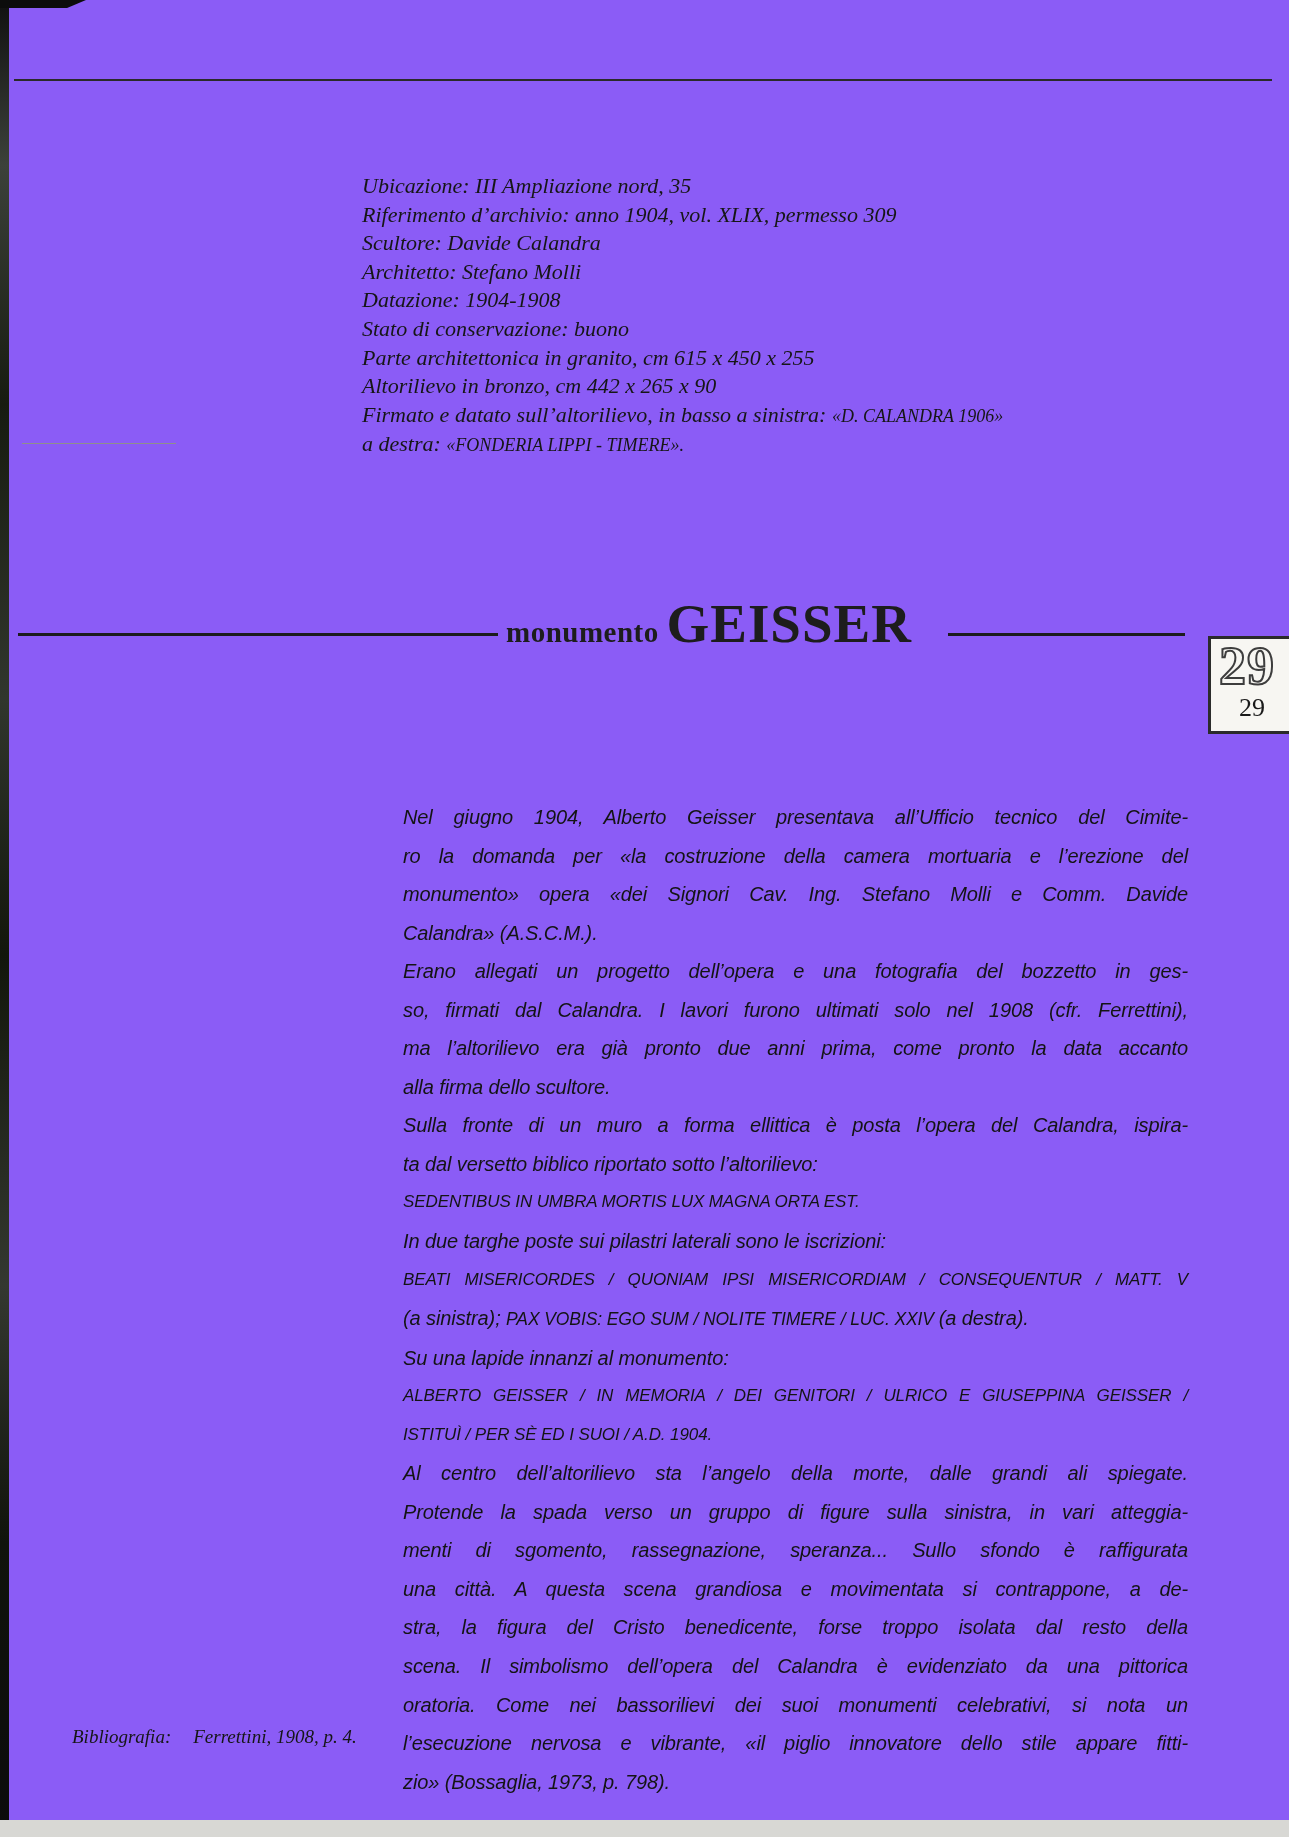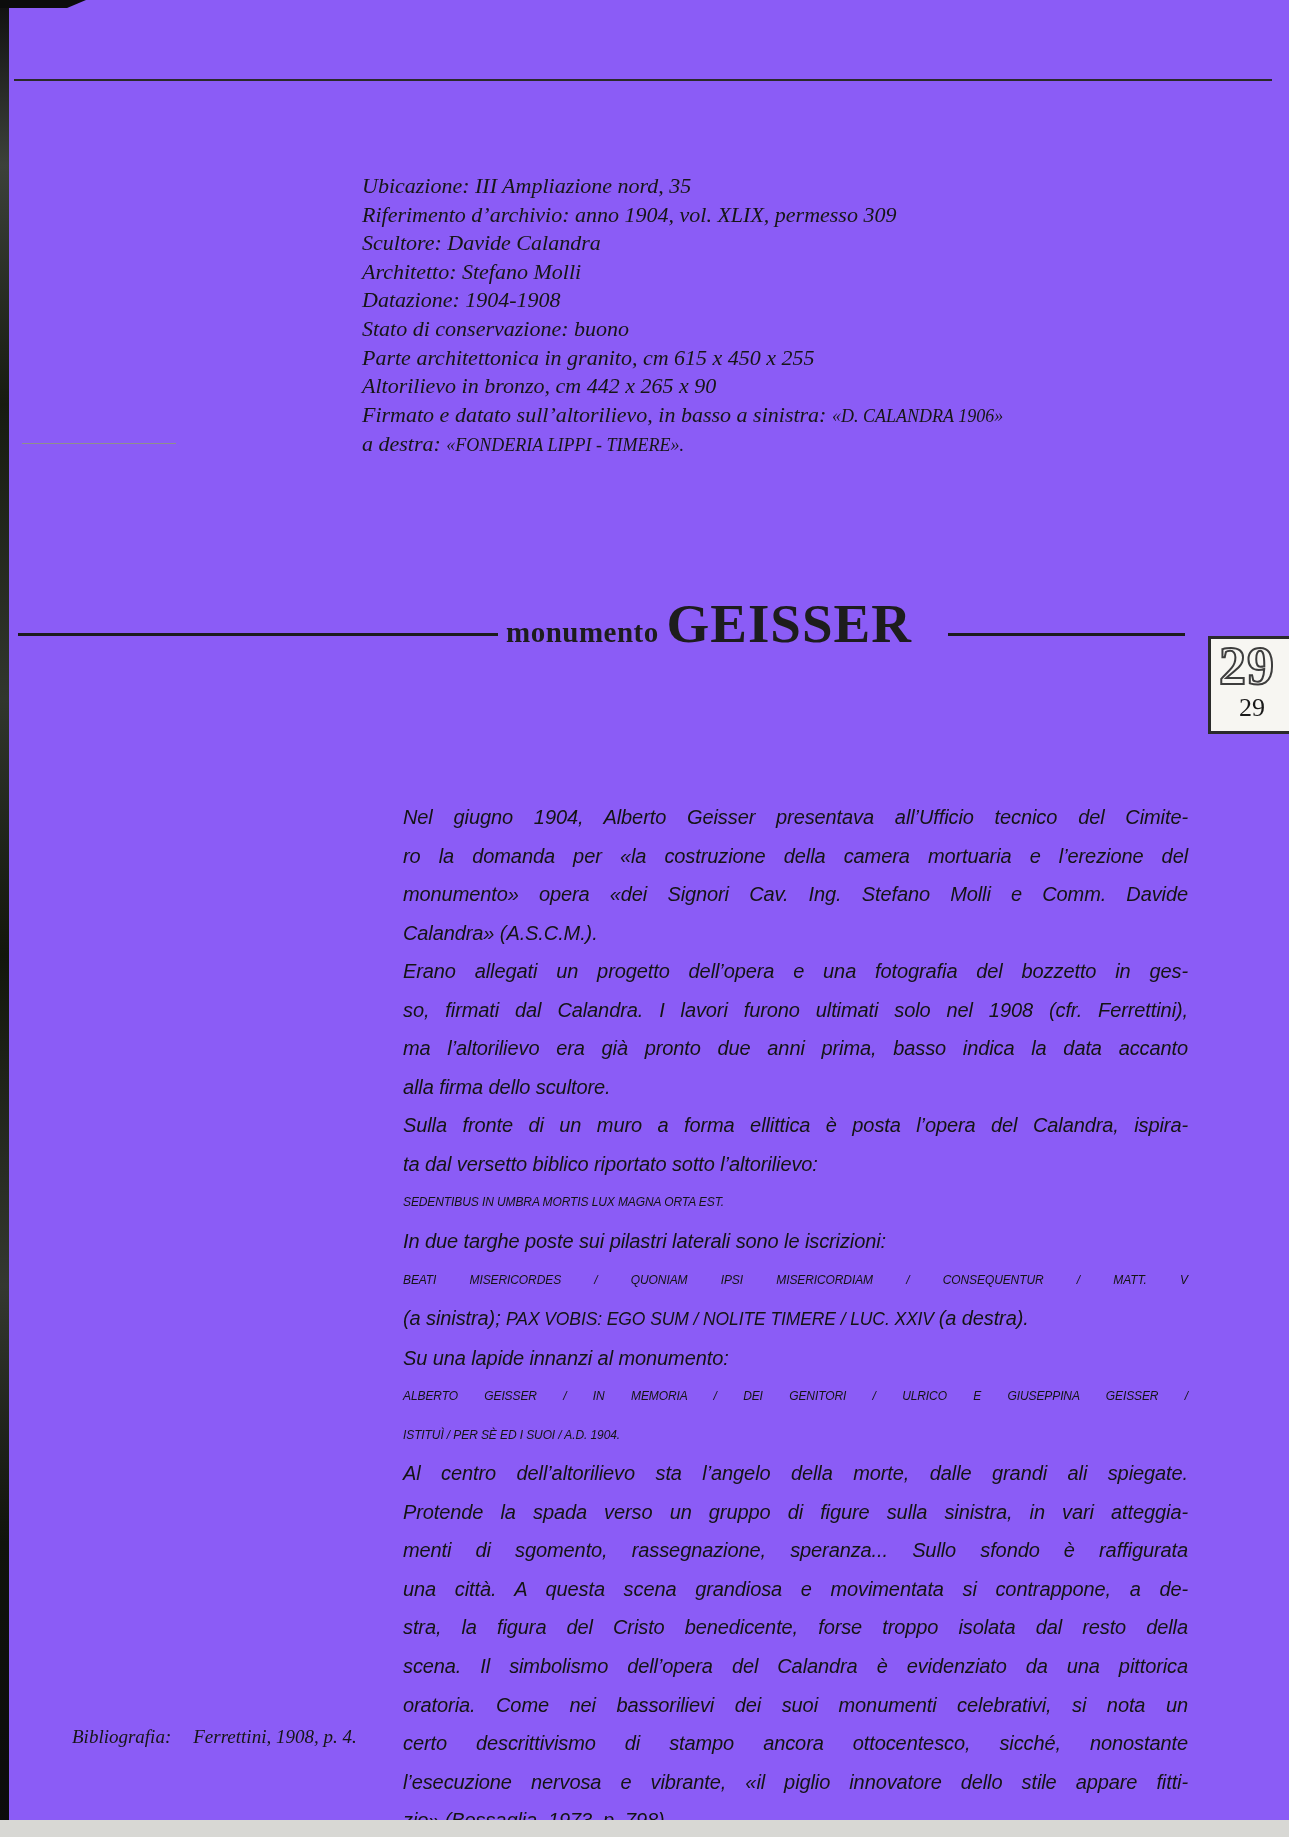--- a/index.html
+++ b/index.html
@@ -37,21 +37,21 @@
     font-weight:bold;font-size:54px;color:#f7f6f2;
     -webkit-text-stroke:2px #3d3d3d;letter-spacing:1px;}
   .badge .plain{position:absolute;left:28px;top:54px;font-size:26px;color:#1a1a1a;}
 
   
   .body{position:absolute;left:403px;top:798px;width:785px;
     font-family:"Liberation Sans",sans-serif;font-style:italic;
     font-size:20px;letter-spacing:-0.1px;line-height:38.55px;color:#141414;}
   .bl{white-space:nowrap;}
   .j{text-align:justify;text-align-last:justify;}
-  .c{font-size:12px;font-style:italic;}
+  .c{font-size:17px;font-style:italic;}
   .cseg{font-size:17.5px;}
 
   
   .biblio{position:absolute;left:72px;top:1726px;font-style:italic;font-size:19px;
     white-space:nowrap;color:#161616;}
   .biblio .blabel{margin-right:22px;}
 </style>
 </head>
 <body>
 
@@ -85,39 +85,38 @@
     <span class="plain">29</span>
   </div>
 
   <div class="body">
     <div class="bl j">Nel giugno 1904, Alberto Geisser presentava all’Ufficio tecnico del Cimite-</div>
     <div class="bl j">ro la domanda per «la costruzione della camera mortuaria e l’erezione del</div>
     <div class="bl j">monumento» opera «dei Signori Cav. Ing. Stefano Molli e Comm. Davide</div>
     <div class="bl">Calandra» (A.S.C.M.).</div>
     <div class="bl j">Erano allegati un progetto dell’opera e una fotografia del bozzetto in ges-</div>
     <div class="bl j">so, firmati dal Calandra. I lavori furono ultimati solo nel 1908 (cfr. Ferrettini),</div>
-    <div class="bl j">ma l’altorilievo era già pronto due anni prima, basso indica la data accanto</div>
+    <div class="bl j">ma l’altorilievo era già pronto due anni prima, come pronto la data accanto</div>
     <div class="bl">alla firma dello scultore.</div>
     <div class="bl j">Sulla fronte di un muro a forma ellittica è posta l’opera del Calandra, ispira-</div>
     <div class="bl">ta dal versetto biblico riportato sotto l’altorilievo:</div>
     <div class="bl c">SEDENTIBUS IN UMBRA MORTIS LUX MAGNA ORTA EST.</div>
     <div class="bl">In due targhe poste sui pilastri laterali sono le iscrizioni:</div>
     <div class="bl c j">BEATI MISERICORDES / QUONIAM IPSI MISERICORDIAM / CONSEQUENTUR / MATT. V</div>
     <div class="bl"><span>(a sinistra); </span><span class="cseg">PAX VOBIS: EGO SUM / NOLITE TIMERE / LUC. XXIV </span><span>(a destra).</span></div>
     <div class="bl">Su una lapide innanzi al monumento:</div>
     <div class="bl c j">ALBERTO GEISSER / IN MEMORIA / DEI GENITORI / ULRICO E GIUSEPPINA GEISSER /</div>
     <div class="bl c">ISTITUÌ / PER SÈ ED I SUOI / A.D. 1904.</div>
     <div class="bl j">Al centro dell’altorilievo sta l’angelo della morte, dalle grandi ali spiegate.</div>
     <div class="bl j">Protende la spada verso un gruppo di figure sulla sinistra, in vari atteggia-</div>
     <div class="bl j">menti di sgomento, rassegnazione, speranza... Sullo sfondo è raffigurata</div>
     <div class="bl j">una città. A questa scena grandiosa e movimentata si contrappone, a de-</div>
     <div class="bl j">stra, la figura del Cristo benedicente, forse troppo isolata dal resto della</div>
     <div class="bl j">scena. Il simbolismo dell’opera del Calandra è evidenziato da una pittorica</div>
     <div class="bl j">oratoria. Come nei bassorilievi dei suoi monumenti celebrativi, si nota un</div>
-    <div class="bl j">certo descrittivismo di stampo ancora ottocentesco, sicché, nonostante</div>
     <div class="bl j">l’esecuzione nervosa e vibrante, «il piglio innovatore dello stile appare fitti-</div>
     <div class="bl">zio» (Bossaglia, 1973, p. 798).</div>
   </div>
 
   <div class="biblio">
     <span class="blabel">Bibliografia:</span><span>Ferrettini, 1908, p. 4.</span>
   </div>
 
 </div>
 

